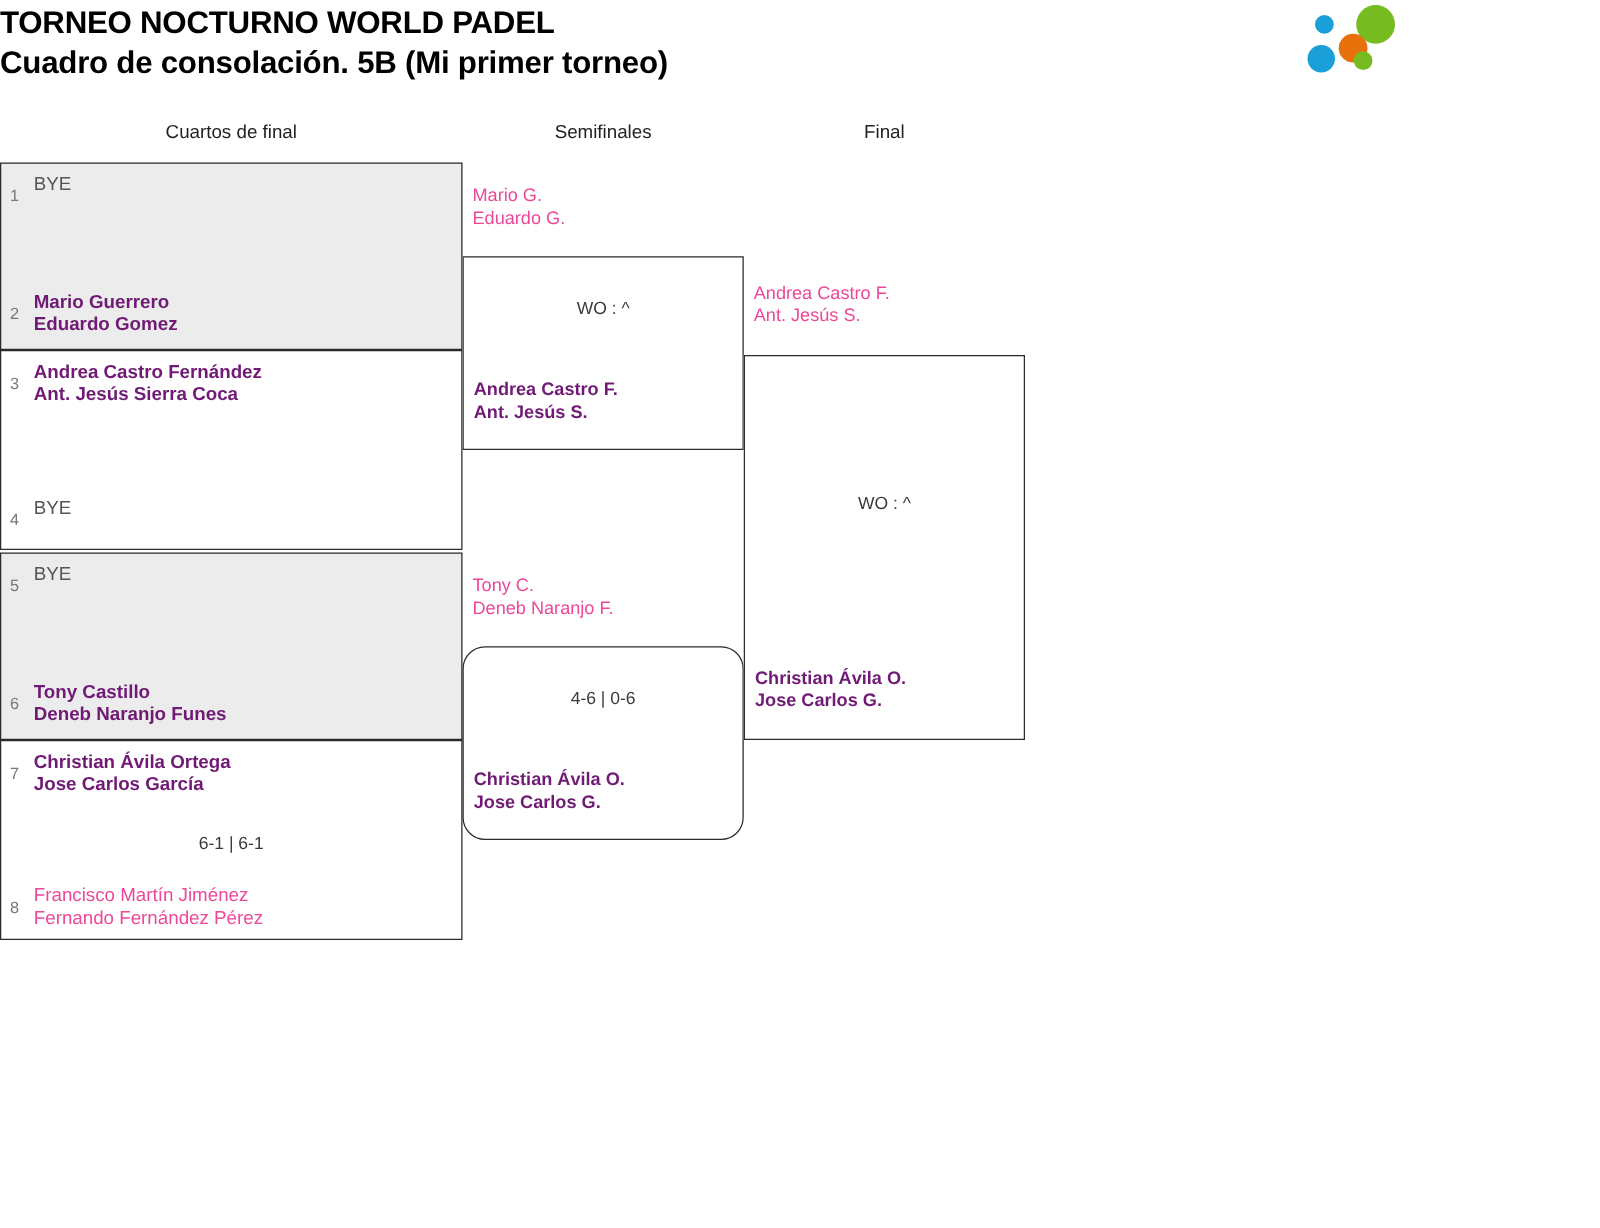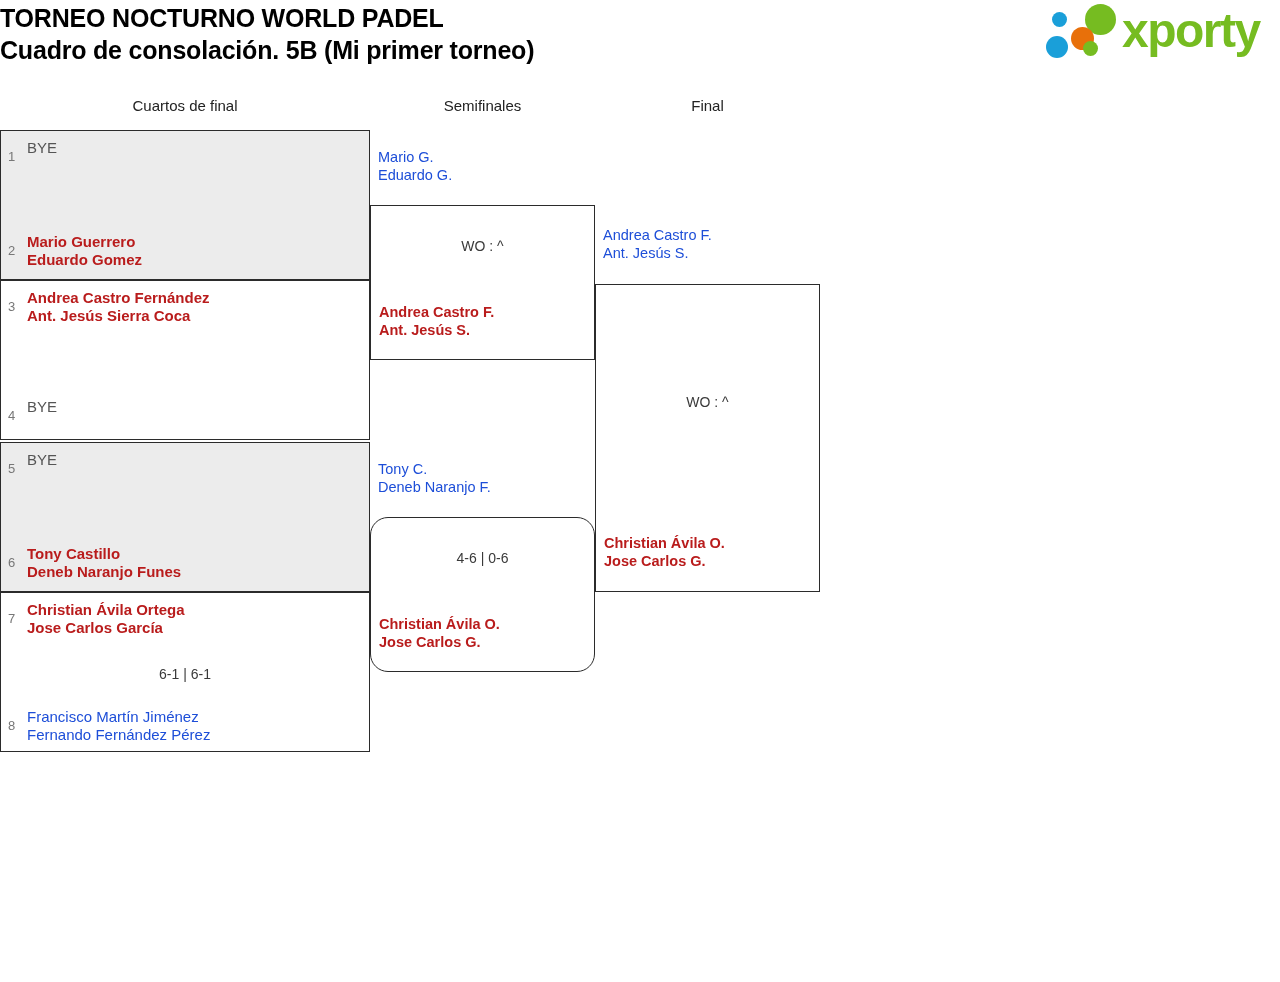--- a/index.html
+++ b/index.html
@@ -111,22 +111,22 @@
     line-height: 18px;
     padding-top: 9px;
   }
   .players {
     flex: 1 1 auto;
     font-size: 15px;
     line-height: 18px;
     white-space: nowrap;
   }
   .players .pl { display: block; }
-  .winner .players { color: #b91c1c; font-weight: bold; }
-  .loser  .players { color: #1d4ed8; font-weight: normal; }
+  .winner .players { color: #701a75; font-weight: bold; }
+  .loser  .players { color: #ec4899; font-weight: normal; }
   .bye    .players { color: #555555; font-weight: normal; }
   .winner.noseed .players,
   .loser.noseed  .players { }
 
   
   .entry.noseed { padding-left: 8px; }
   .entry.noseed .players { font-size: 14.5px; }
 
   
   .score {
@@ -149,21 +149,20 @@
     </div>
 
     <div id="logo">
       <div id="logo-dots">
         <span class="dot dot-blue-sm"></span>
         <span class="dot dot-green-lg"></span>
         <span class="dot dot-orange"></span>
         <span class="dot dot-blue-lg"></span>
         <span class="dot dot-green-sm"></span>
       </div>
-      <div id="logo-text">xporty</div>
     </div>
   </div>
 
   <div class="round-header" id="rh-0">Cuartos de final</div>
   <div class="round-header" id="rh-1">Semifinales</div>
   <div class="round-header" id="rh-2">Final</div>
 
   <div id="bracket">
 
     <div class="match shaded" style="left:0px; top:130px; width:370px; height:150px;">

